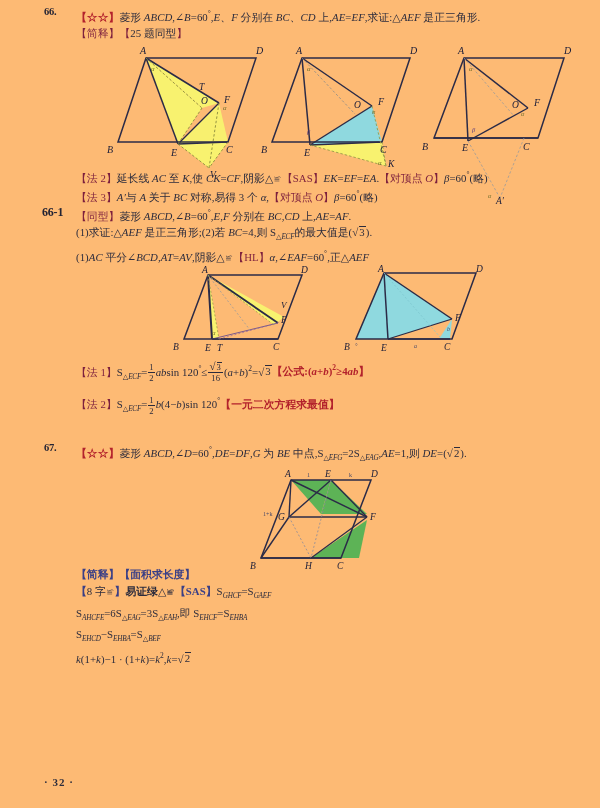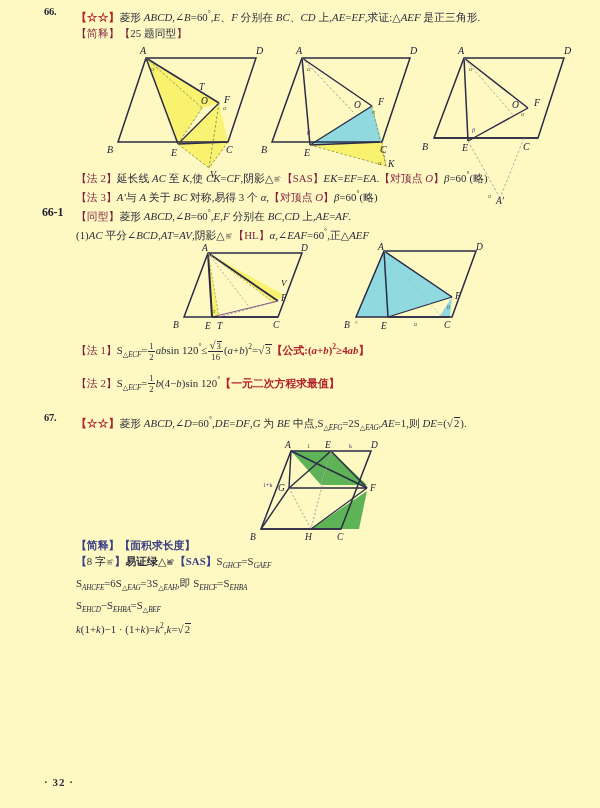--- a/index.html
+++ b/index.html
@@ -4,21 +4,21 @@
 <style>
   html, body {
     margin: 0;
     padding: 0;
     background: #ffffff;
   }
   .page {
     position: relative;
     width: 600px;
     height: 808px;
-    background: #fef9c3;
+    background: #fdba74;
     font-family: "Liberation Serif", "DejaVu Serif", serif;
     color: #2a2a3a;
     overflow: hidden;
   }
   .content {
     position: absolute;
     left: 44px;
     top: 6px;
     width: 528px;
   }
@@ -237,20 +237,23 @@
       </div>
     </div>
 
     <div class="prob">
       <div class="num" style="left:-2px; font-size:12px;">66-1</div>
       <div class="body-lines">
         <div class="line">
           <span class="maroon">【同型】</span>菱形 <span class="ital">ABCD</span>,∠<span class="ital">B</span>=60<span class="sup">°</span>,<span class="ital">E</span>,<span class="ital">F</span> 分别在 <span class="ital">BC</span>,<span class="ital">CD</span> 上,<span class="ital">AE</span>=<span class="ital">AF</span>.
         </div>
         <div class="line">
+          (1)求证:△<span class="ital">AEF</span> 是正三角形;(2)若 <span class="ital">BC</span>=4,则 S<span class="sub">△<span class="ital">ECF</span></span>的最大值是(<span class="radsign">√</span><span class="rad">3</span>).
+        </div>
+        <div class="line">
           (1)<span class="ital">AC</span> 平分∠<span class="ital">BCD</span>,<span class="ital">AT</span>=<span class="ital">AV</span>,阴影△≌<span class="maroon">【HL】</span><span class="ital">α</span>,∠<span class="ital">EAF</span>=60<span class="sup">°</span>,正△<span class="ital">AEF</span>
         </div>
       </div>
     </div>
 
     <div class="figrow" style="height:92px;">
 
       <div class="figwrap" style="left:118px; top:2px;">
         <svg width="150" height="90" viewBox="0 0 150 90">
           <polygon points="46,8 50,72 57,72" fill="#f8f26f"></polygon>
@@ -304,21 +307,21 @@
       <div class="body-lines">
         <div class="line" style="line-height:24px;">
           <span class="maroon">【法 1】</span>S<span class="sub">△<span class="ital">ECF</span></span>=<span class="frac"><span class="top">1</span><span class="bot">2</span></span><span class="ital">ab</span>sin 120<span class="sup">°</span>≤<span class="frac"><span class="top"><span class="radsign">√</span><span class="rad">3</span></span><span class="bot">16</span></span>(<span class="ital">a</span>+<span class="ital">b</span>)<span class="sup">2</span>=<span class="radsign">√</span><span class="rad">3</span><span class="red">【公式:(<span class="ital">a</span>+<span class="ital">b</span>)<span class="sup">2</span>≥4<span class="ital">ab</span>】</span>
         </div>
         <div class="line" style="line-height:26px;">
           <span class="maroon">【法 2】</span>S<span class="sub">△<span class="ital">ECF</span></span>=<span class="frac"><span class="top">1</span><span class="bot">2</span></span><span class="ital">b</span>(4−<span class="ital">b</span>)sin 120<span class="sup">°</span><span class="red">【一元二次方程求最值】</span>
         </div>
       </div>
     </div>
 
-    <div class="prob" style="margin-top:12px;">
+    <div class="prob" style="margin-top:20px;">
       <div class="num">67.</div>
       <div class="body-lines">
         <div class="line">
           <span class="red">【☆☆】</span>菱形 <span class="ital">ABCD</span>,∠<span class="ital">D</span>=60<span class="sup">°</span>,<span class="ital">DE</span>=<span class="ital">DF</span>,<span class="ital">G</span> 为 <span class="ital">BE</span> 中点,S<span class="sub">△<span class="ital">EFG</span></span>=2S<span class="sub">△<span class="ital">EAG</span></span>,<span class="ital">AE</span>=1,则 <span class="ital">DE</span>=(<span class="radsign">√</span><span class="rad">2</span>).
         </div>
       </div>
     </div>
 
     <div class="figrow" style="height:100px;">
       <div class="figwrap" style="left:205px; top:4px;">

